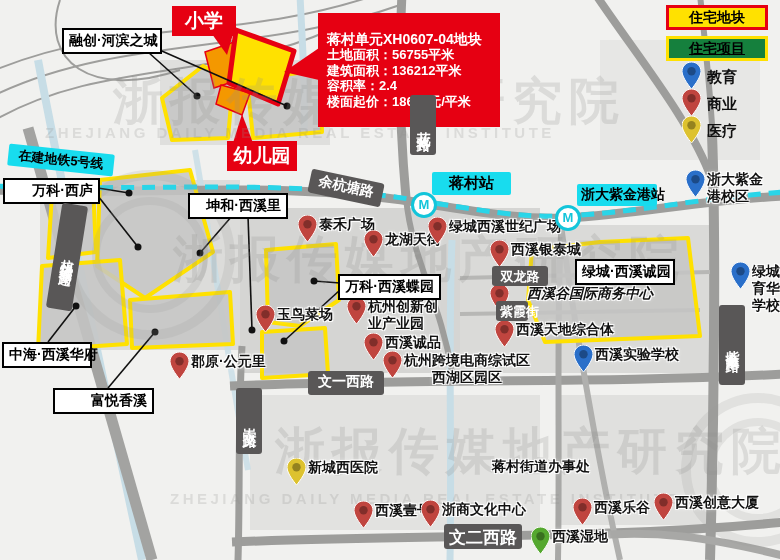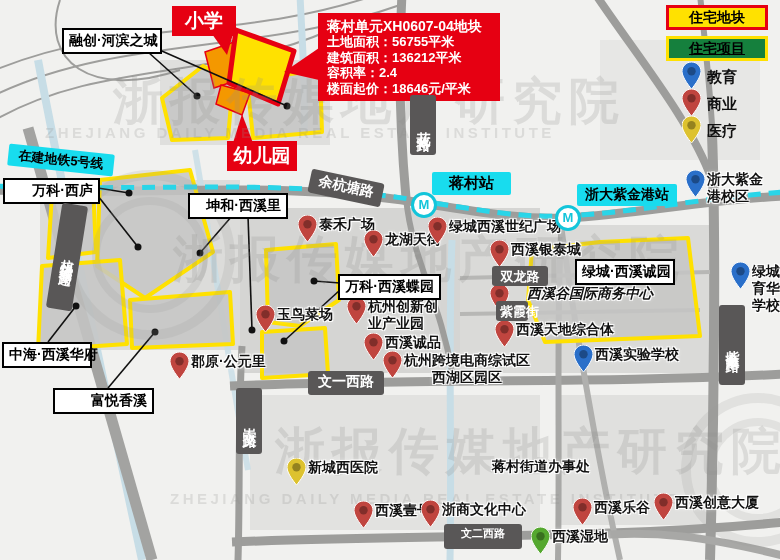--- a/index.html
+++ b/index.html
@@ -16,21 +16,21 @@
   .proj-box{position:absolute;background:#fff;border:2px solid #000;color:#000;font-size:14px;font-weight:bold;
      text-align:right;white-space:nowrap;padding:2px 5px;box-sizing:border-box;}
   .road-tag{position:absolute;background:#595757;color:#fff;font-weight:bold;font-size:13px;text-align:center;
      border-radius:3px;padding:2px 4px;box-sizing:border-box;white-space:nowrap;}
   .road-tag.vert{writing-mode:vertical-rl;text-orientation:upright;letter-spacing:3px;padding:6px 3px;}
   .cyan-tag{position:absolute;background:#18dcee;color:#000;font-weight:bold;font-size:14px;text-align:center;
      padding:2px 4px;box-sizing:border-box;white-space:nowrap;border-radius:2px;}
   .red-tag{position:absolute;background:#e60012;color:#fff;font-weight:bold;font-size:19px;text-align:center;
      padding:2px 4px;box-sizing:border-box;white-space:nowrap;}
   .callout{position:absolute;left:318px;top:13px;width:182px;background:#e60012;color:#fff;
-     padding:5px 9px;box-sizing:border-box;}
+     padding:18px 9px;box-sizing:border-box;}
   .callout .t{font-size:14px;font-weight:bold;line-height:16px;}
   .callout .l{font-size:13px;font-weight:bold;line-height:15.5px;}
   .legend-box{position:absolute;width:102px;height:25px;box-sizing:border-box;font-size:14px;font-weight:bold;
      text-align:center;line-height:19px;color:#000;}
   .legend-item{position:absolute;display:flex;align-items:center;gap:6px;}
   .legend-item .lbl{font-size:15px;font-weight:bold;color:#111;}
   .metro-ic{position:absolute;width:20px;height:20px;background:#fff;border:3px solid #13c5da;border-radius:50%;
      color:#13c5da;font-size:13px;font-weight:bold;text-align:center;line-height:20px;}
 </style>
 </head>
@@ -338,22 +338,22 @@
       <div class="proj-box" style="left: 53px; top: 388px; width: 101px;">富悦香溪</div>
       <div class="proj-box" style="left: 575px; top: 259px; width: 100px;">绿城·西溪诚园</div>
       <div class="road-tag vert" style="left: 410px; top: 95px; width: 26px; height: 60px; font-size: 14px;">花蒋路</div>
       <div class="road-tag" style="left: 309px; top: 176px; width: 74px; height: 24px; font-size: 14px; transform: rotate(12deg);">余杭塘路</div>
       <div class="road-tag vert" style="left: 54px; top: 204px; width: 26px; height: 106px; font-size: 13px; transform: rotate(9deg);">杭州绕城高速</div>
       <div class="road-tag" style="left: 492px; top: 266px; width: 56px; height: 20px; font-size: 13px;">双龙路</div>
       <div class="road-tag" style="left: 496px; top: 301px; width: 32px; height: 20px; font-size: 13px;">紫霞街</div>
       <div class="road-tag" style="left: 308px; top: 371px; width: 76px; height: 24px; font-size: 14px;">文一西路</div>
       <div class="road-tag vert" style="left: 236px; top: 388px; width: 26px; height: 66px; font-size: 14px;">崇义路</div>
       <div class="road-tag vert" style="left: 719px; top: 305px; width: 26px; height: 80px; font-size: 14px;">紫金港路</div>
-      <div class="road-tag" style="left: 444px; top: 524px; width: 78px; height: 25px; font-size: 11px;">文二西路</div>
+      <div class="road-tag" style="left: 444px; top: 524px; width: 78px; height: 25px; font-size: 17px;">文二西路</div>
       <div class="red-tag" style="left: 172px; top: 6px; width: 64px;">小学</div>
       <div class="red-tag" style="left: 227px; top: 141px; width: 70px;">幼儿园</div>
       <div class="cyan-tag" style="left: 8px; top: 149px; width: 106px; font-size: 13px; transform: rotate(6deg);">在建地铁5号线</div>
       <div class="cyan-tag" style="left: 432px; top: 172px; width: 79px; font-size: 15px;">蒋村站</div>
-      <div class="cyan-tag" style="left: 577px; top: 184px; width: 100px; font-size: 14px;">浙大紫金港站</div>
+      <div class="cyan-tag" style="left: 577px; top: 184px; width: 80px; font-size: 14px;">浙大紫金港站</div>
       <div class="metro-ic" style="left: 411px; top: 192px;">M</div>
       <div class="metro-ic" style="left: 555px; top: 205px;">M</div>
     </div>
 </div>
 
 </body></html>

